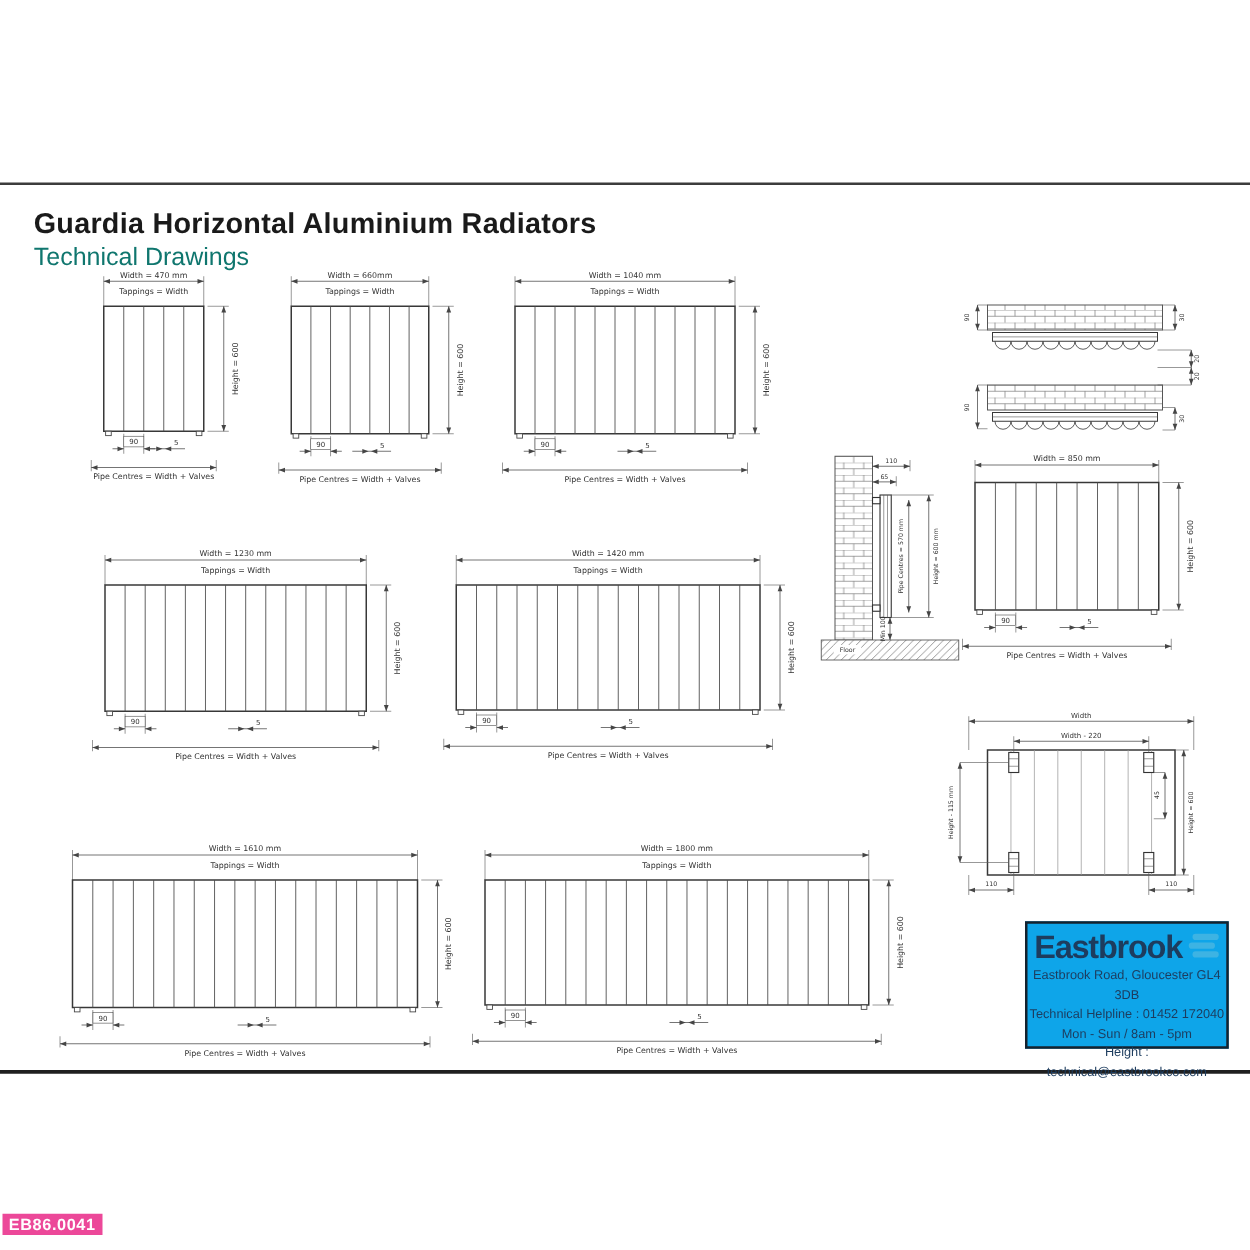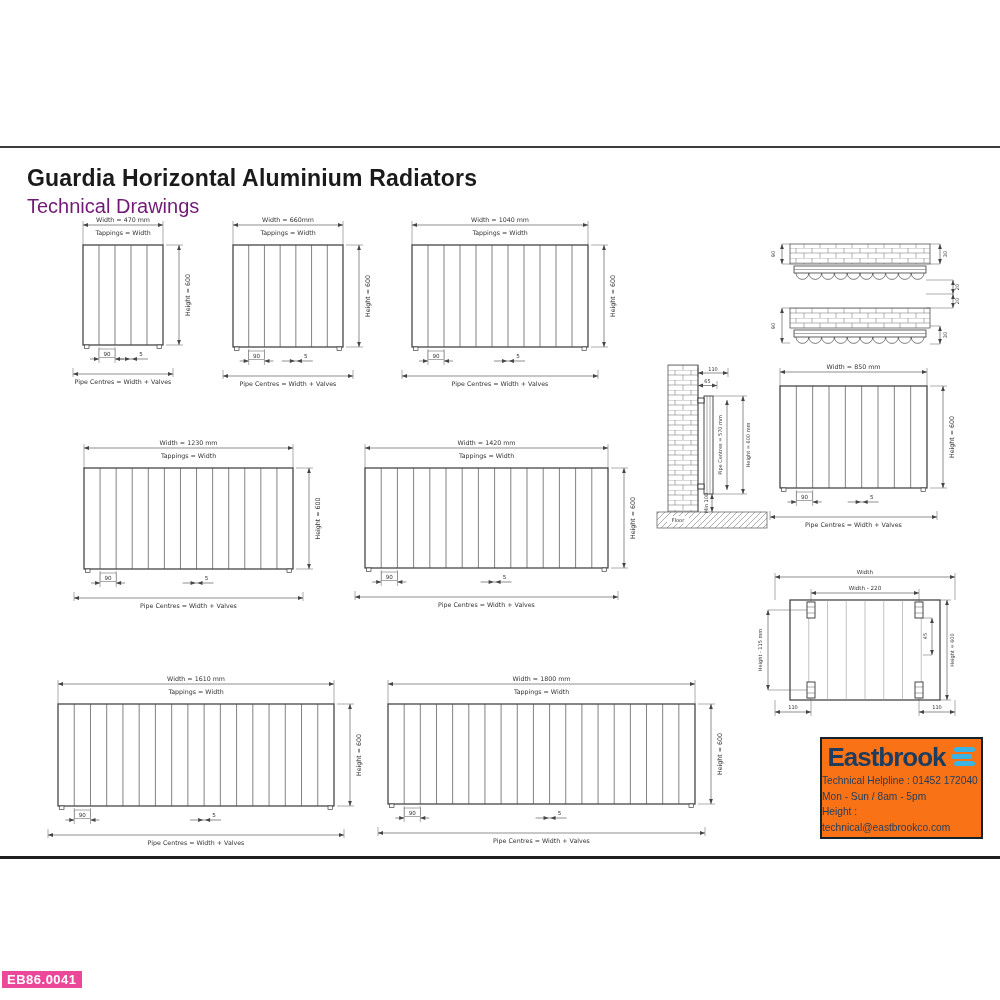--- a/index.html
+++ b/index.html
@@ -2,25 +2,25 @@
 <html><head>
 <meta charset="utf-8">
 <style>
   html,body{margin:0;padding:0;background:#fff;}
   .sheet{position:relative;width:1000px;height:1000px;background:#fff;overflow:hidden;
          font-family:"Liberation Sans",sans-serif;}
   .top-rule{position:absolute;left:0;top:146px;width:1000px;height:2px;background:#3c3c3c;}
   .bottom-rule{position:absolute;left:0;top:856px;width:1000px;height:3px;background:#1f1f1f;}
   .titleblock{position:absolute;left:27px;top:153px;}
   .title{font-size:23px;font-weight:bold;color:#1a1a1a;letter-spacing:.2px;margin-top:12px;}
-  .subtitle{font-size:20px;font-weight:400;color:#701a75;margin-top:3px;}
+  .subtitle{font-size:20px;font-weight:400;color:#0f766e;margin-top:3px;}
   .code{position:absolute;left:2px;top:971px;background:#ec4899;color:#fff;
         font-size:13px;font-weight:bold;padding:1px 5px;letter-spacing:.5px;}
   .brandbox{position:absolute;left:820px;top:737px;width:163px;height:102px;
-            border:2px solid #14222e;background:#f97316;text-align:left;padding-top:2px;box-sizing:border-box;}
+            border:2px solid #14222e;background:#0ea5e9;text-align:center;padding-top:2px;box-sizing:border-box;}
   .logo-row{display:flex;align-items:center;justify-content:center;gap:4px;height:32px;}
   .logo-text{font-size:26px;font-weight:bold;color:#1d3c5e;letter-spacing:-1px;}
   .logo-icon{display:inline-block;line-height:0;}
   .brand-line{font-size:10.2px;color:#1d3c5e;line-height:1.52;}
   svg{position:absolute;overflow:visible;}
   .dim{stroke:#454545;stroke-width:.6;fill:none;}
   .ext{stroke:#5a5a5a;stroke-width:.5;fill:none;}
   .body{fill:#fff;stroke:#383838;stroke-width:1.2;}
   .col{stroke:#4c4c4c;stroke-width:.7;}
   .coll{stroke:#9a9a9a;stroke-width:.6;}
@@ -599,19 +599,20 @@
     <div class="logo-row">
       <span class="logo-text">Eastbrook</span>
       <span class="logo-icon">
         <svg width="26" height="24" viewBox="0 0 26 24" style="position:static;overflow:visible">
           <rect x="4" y="2" width="21" height="5" rx="2.5" fill="#3db3e3"></rect>
           <rect x="1" y="9" width="21" height="5" rx="2.5" fill="#3db3e3"></rect>
           <rect x="4" y="16" width="21" height="5" rx="2.5" fill="#3db3e3"></rect>
         </svg>
       </span>
     </div>
+    <div class="brand-line">Eastbrook Road, Gloucester GL4 3DB</div>
     <div class="brand-line">Technical Helpline : 01452 172040</div>
     <div class="brand-line">Mon - Sun / 8am - 5pm</div>
     <div class="brand-line">Height : technical@eastbrookco.com</div>
   </div>
 
   <div class="code">EB86.0041</div>
 </div>
 
 </body></html>

